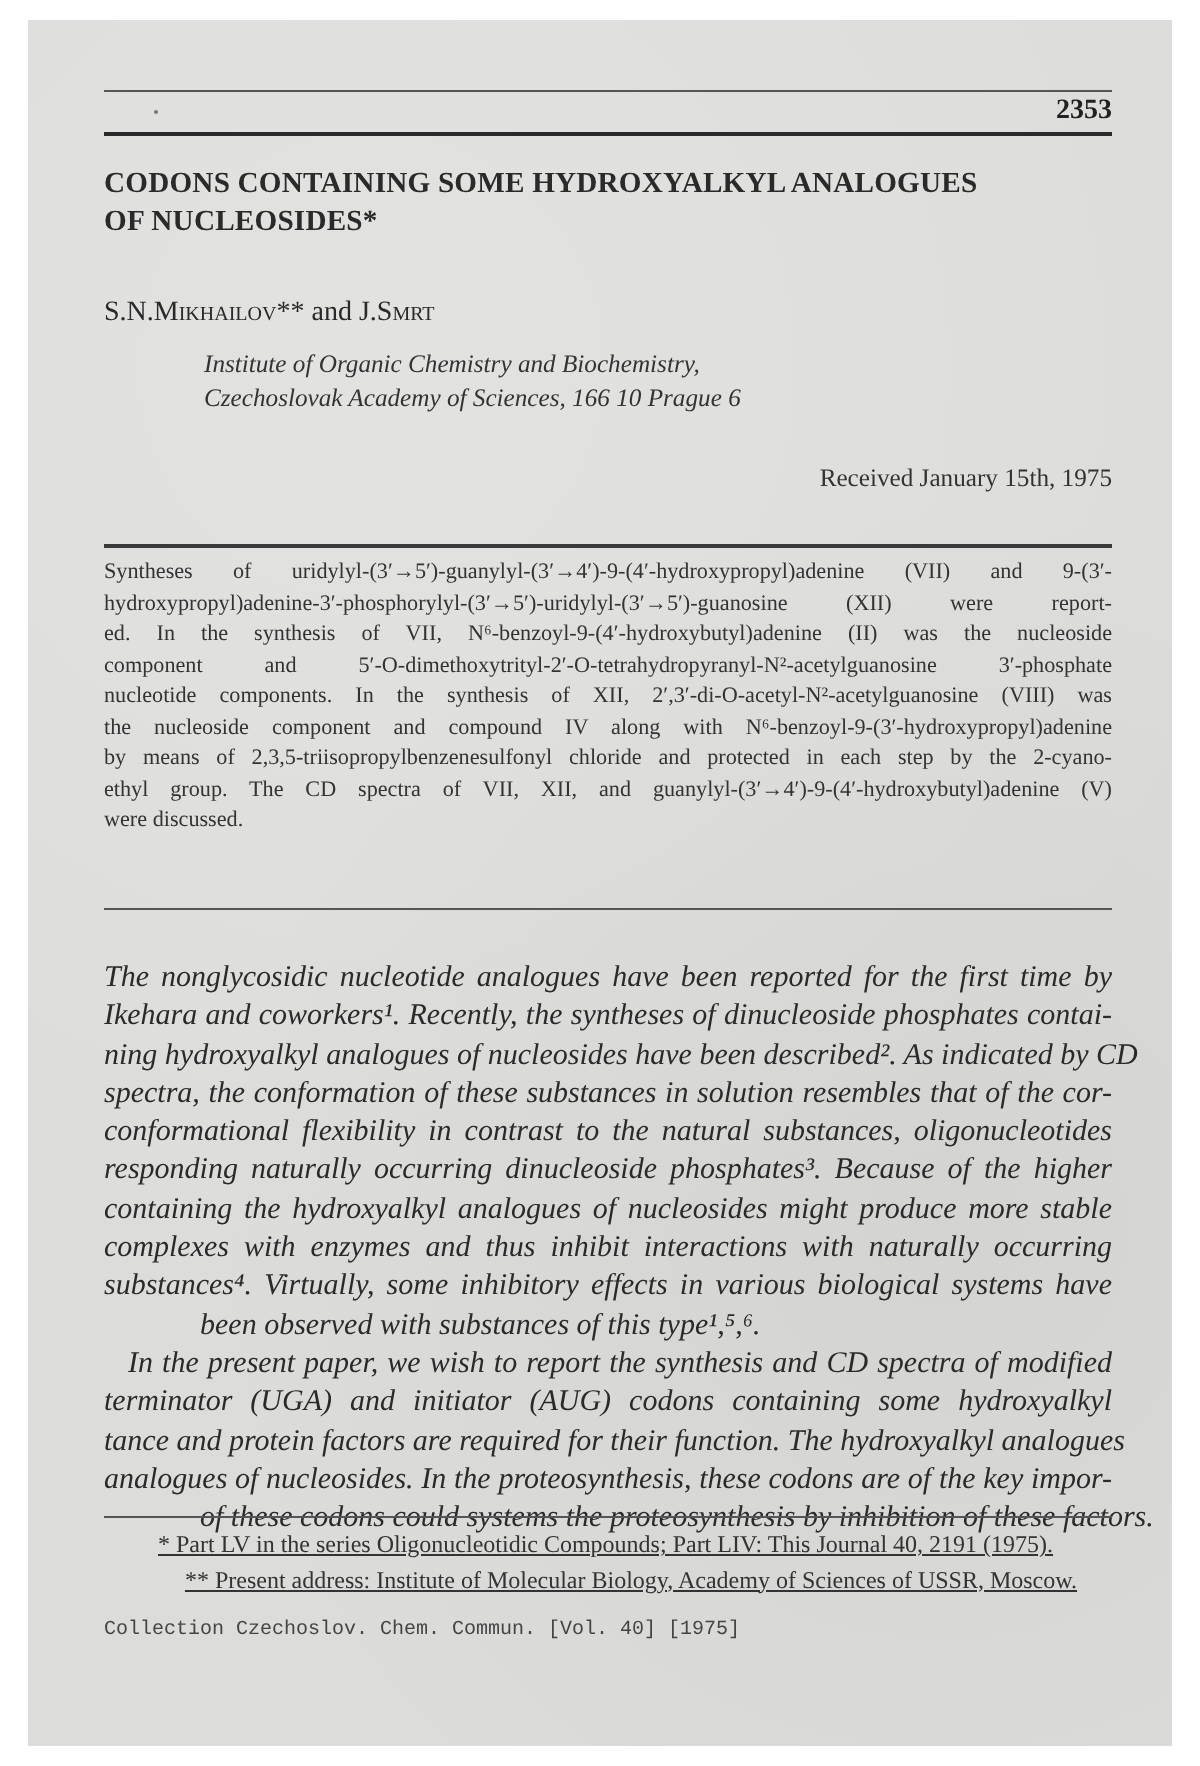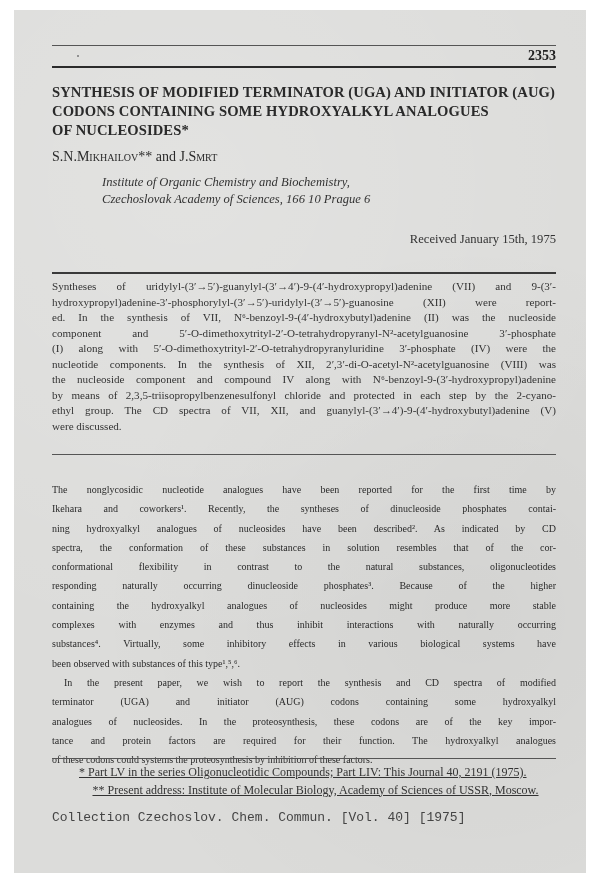--- a/index.html
+++ b/index.html
@@ -30,43 +30,42 @@
   .rule-abs-top { top: 262px; height: 1.6px; background: #3a3a3a; }
   .abstract {
     position: absolute; left: 38px; top: 269px; width: 504px;
     font-size: 11.1px; line-height: 15.5px; color: #333; text-align: justify;
   }
   .abstract .ln { display: block; text-align: justify; text-align-last: justify; white-space: nowrap; height: 15.5px; }
   .abstract .ln.last { text-align-last: left; }
   .rule-abs-bot { top: 444px; height: 1.2px; background: #555; }
   .body {
     position: absolute; left: 38px; top: 470px; width: 504px;
-    font-size: 10px; line-height: 19.3px; color: #2a2a2a;
+    font-size: 15px; line-height: 19.3px; color: #2a2a2a; font-style: italic;
   }
   .body .ln { display: block; text-align: justify; text-align-last: justify; white-space: nowrap; height: 19.3px; }
-  .body .ln.last { text-align-last: left; }
+  .body .ln.last { text-align-last: left; margin-left: 48px; }
   .body .ln.indent { padding-left: 12px; }
   .rule-fn { top: 748px; height: 1px; background: #555; }
   .footnotes { position: absolute; left: 40px; top: 754px; width: 504px; font-size: 12px; line-height: 17.5px; color: #333; text-decoration: underline; }
   .footnotes .fn { white-space: nowrap; }
   .footnotes .fn1 { padding-left: 25px; }
   .footnotes .fn2 { padding-left: 19px; text-align: center; }
-  .journal { position: absolute; left: 38px; top: 800px; font-family: "Liberation Mono", "DejaVu Sans Mono", monospace; font-size: 13px; color: #444; white-space: nowrap; }
+  .journal { position: absolute; left: 38px; top: 800px; font-family: "Liberation Mono", "DejaVu Sans Mono", monospace; font-size: 10px; color: #444; white-space: nowrap; }
 </style>
 </head>
 <body>
 
 <div class="page">
   <div class="rule rule-top"></div>
   <div class="dot"></div>
   <div class="pageno">2353</div>
   <div class="rule rule-pg"></div>
 
   <div class="title">
-    <div>SYNTHESIS OF MODIFIED TERMINATOR (UGA) AND INITIATOR (AUG)</div>
     <div>CODONS CONTAINING SOME HYDROXYALKYL ANALOGUES</div>
     <div>OF NUCLEOSIDES*</div>
   </div>
 
   <div class="authors">
     <span>S.N.</span><span class="sc">Mikhailov</span><span>**</span><span> and </span><span>J.</span><span class="sc">Smrt</span>
   </div>
 
   <div class="affil">
     <div>Institute of Organic Chemistry and Biochemistry,</div>
@@ -74,21 +73,20 @@
   </div>
 
   <div class="received">Received January 15th, 1975</div>
 
   <div class="rule rule-abs-top"></div>
   <div class="abstract">
     <span class="ln">Syntheses of uridylyl-(3′→5′)-guanylyl-(3′→4′)-9-(4′-hydroxypropyl)adenine (VII) and 9-(3′-</span>
     <span class="ln">hydroxypropyl)adenine-3′-phosphorylyl-(3′→5′)-uridylyl-(3′→5′)-guanosine (XII) were report-</span>
     <span class="ln">ed. In the synthesis of VII, N⁶-benzoyl-9-(4′-hydroxybutyl)adenine (II) was the nucleoside</span>
     <span class="ln">component and 5′-O-dimethoxytrityl-2′-O-tetrahydropyranyl-N²-acetylguanosine 3′-phosphate</span>
-    <span class="ln">(I) along with 5′-O-dimethoxytrityl-2′-O-tetrahydropyranyluridine 3′-phosphate (IV) were the</span>
     <span class="ln">nucleotide components. In the synthesis of XII, 2′,3′-di-O-acetyl-N²-acetylguanosine (VIII) was</span>
     <span class="ln">the nucleoside component and compound IV along with N⁶-benzoyl-9-(3′-hydroxypropyl)adenine</span>
     <span class="ln">by means of 2,3,5-triisopropylbenzenesulfonyl chloride and protected in each step by the 2-cyano-</span>
     <span class="ln">ethyl group. The CD spectra of VII, XII, and guanylyl-(3′→4′)-9-(4′-hydroxybutyl)adenine (V)</span>
     <span class="ln last">were discussed.</span>
   </div>
   <div class="rule rule-abs-bot"></div>
 
   <div class="body">
     <span class="ln">The nonglycosidic nucleotide analogues have been reported for the first time by</span>
@@ -96,22 +94,22 @@
     <span class="ln">ning hydroxyalkyl analogues of nucleosides have been described². As indicated by CD</span>
     <span class="ln">spectra, the conformation of these substances in solution resembles that of the cor-</span>
     <span class="ln">conformational flexibility in contrast to the natural substances, oligonucleotides</span>
     <span class="ln">responding naturally occurring dinucleoside phosphates³. Because of the higher</span>
     <span class="ln">containing the hydroxyalkyl analogues of nucleosides might produce more stable</span>
     <span class="ln">complexes with enzymes and thus inhibit interactions with naturally occurring</span>
     <span class="ln">substances⁴. Virtually, some inhibitory effects in various biological systems have</span>
     <span class="ln last">been observed with substances of this type¹,⁵,⁶.</span>
     <span class="ln indent">In the present paper, we wish to report the synthesis and CD spectra of modified</span>
     <span class="ln">terminator (UGA) and initiator (AUG) codons containing some hydroxyalkyl</span>
+    <span class="ln">tance and protein factors are required for their function. The hydroxyalkyl analogues</span>
     <span class="ln">analogues of nucleosides. In the proteosynthesis, these codons are of the key impor-</span>
-    <span class="ln">tance and protein factors are required for their function. The hydroxyalkyl analogues</span>
     <span class="ln last">of these codons could systems the proteosynthesis by inhibition of these factors.</span>
   </div>
 
   <div class="rule rule-fn"></div>
   <div class="footnotes">
     <div class="fn fn1">* Part LV in the series Oligonucleotidic Compounds; Part LIV: This Journal 40, 2191 (1975).</div>
     <div class="fn fn2">** Present address: Institute of Molecular Biology, Academy of Sciences of USSR, Moscow.</div>
   </div>
 
   <div class="journal">Collection Czechoslov. Chem. Commun. [Vol. 40] [1975]</div>

